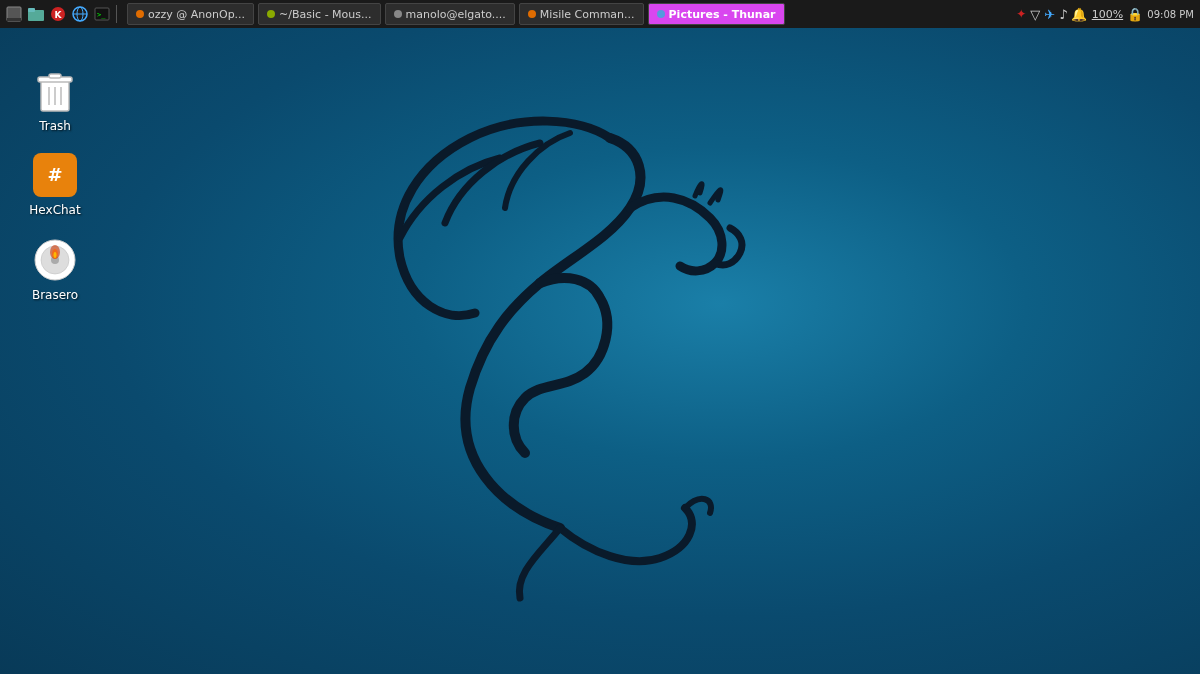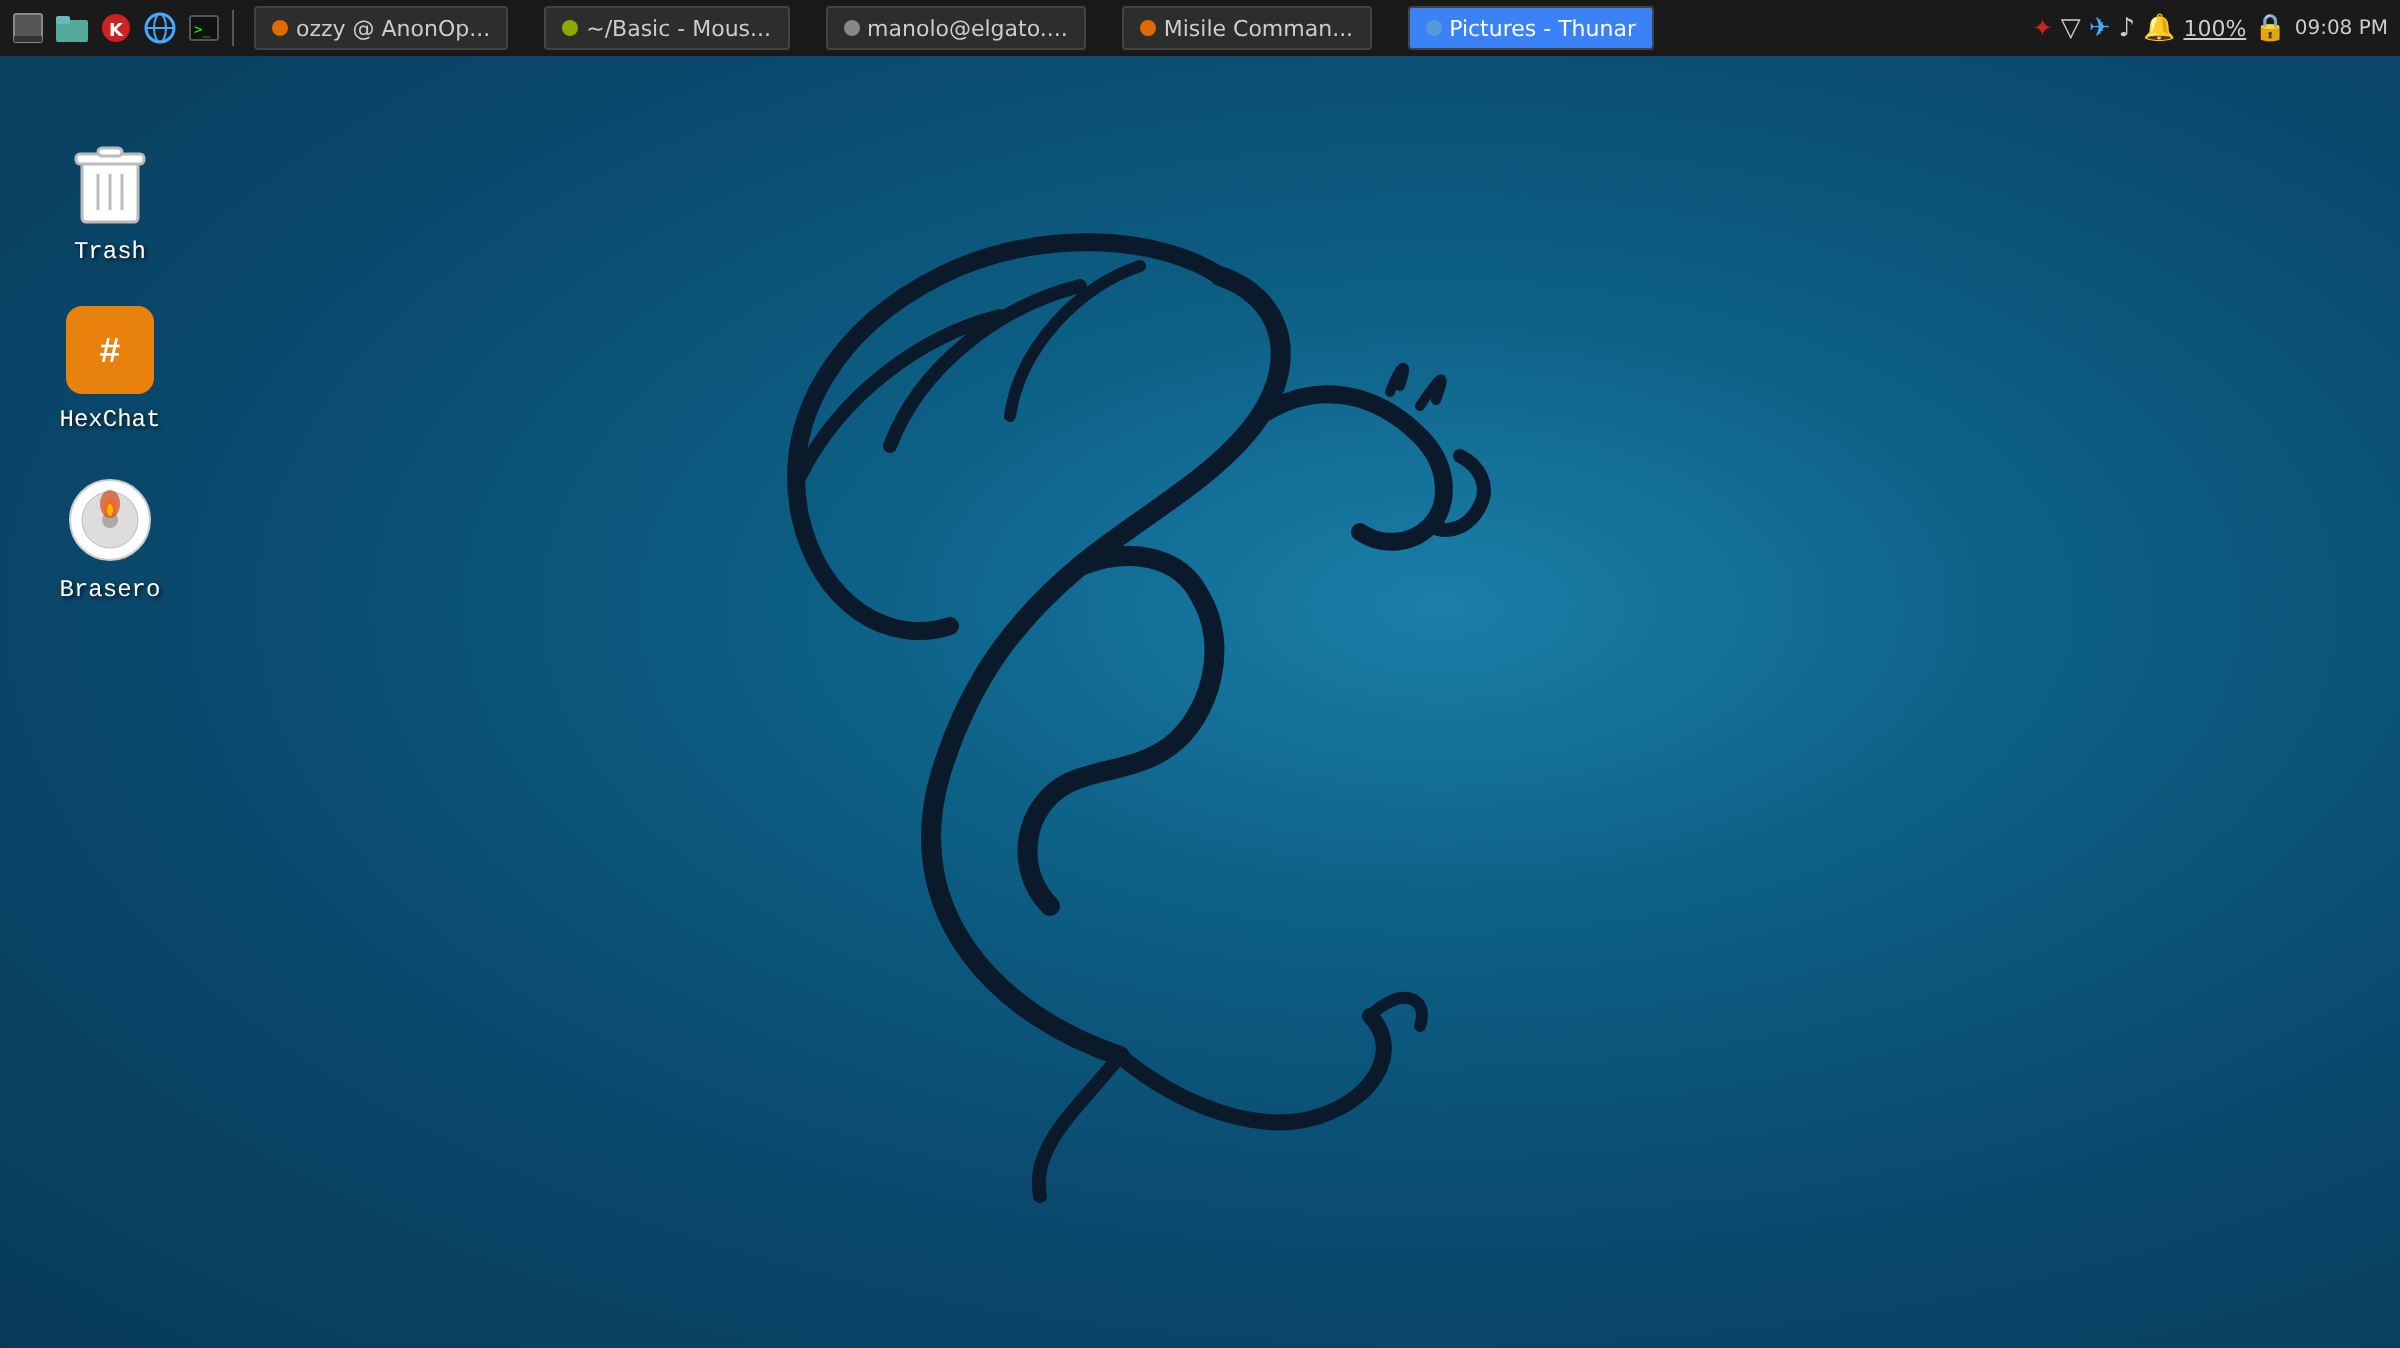--- a/index.html
+++ b/index.html
@@ -38,21 +38,21 @@
       display: flex;
       align-items: center;
       justify-content: center;
       cursor: pointer;
     }
 
     .taskbar-tabs {
       display: flex;
       align-items: flex-end;
       flex: 1;
-      gap: 18px;
+      gap: 4px;
       padding: 0 4px;
     }
 
     .taskbar-tab {
       height: 22px;
       padding: 0 8px;
       background: #2d2d2d;
       border: 1px solid #444;
       border-radius: 2px;
       display: flex;
@@ -60,22 +60,23 @@
       gap: 4px;
       cursor: pointer;
       font-size: 11px;
       color: #ccc;
       white-space: nowrap;
       max-width: 160px;
       overflow: hidden;
     }
 
     .taskbar-tab.active {
-      background: #3b82f6;
+      background: #d946ef;
       color: #fff;
+      font-weight: bold;
     }
 
     .tab-dot {
       width: 8px;
       height: 8px;
       border-radius: 50%;
       flex-shrink: 0;
     }
 
     .taskbar-right {
@@ -263,21 +264,21 @@
     <span class="sys-icon">🔔</span>
 
     <span style="font-size:11px;text-decoration:underline;">100%</span>
 
     <span class="sys-icon">🔒</span>
 
     <span style="font-size:10px;">09:08 PM</span>
   </div>
 </div>
 
-<div id="desktop" style="position:absolute;top:28px;left:0;width:1200px;height:580px;font-family:Liberation Mono, monospace;">
+<div id="desktop" style="position:absolute;top:28px;left:0;width:1200px;height:580px;">
 
   <div id="desktop-icons">
 
     <div class="desktop-icon">
       <div class="icon-image">
         <svg class="trash-icon-svg" viewBox="0 0 38 44" fill="none" xmlns="http://www.w3.org/2000/svg">
 
           <rect x="5" y="12" width="28" height="30" rx="2" fill="white" stroke="#bbb" stroke-width="1.5"></rect>
 
           <rect x="2" y="8" width="34" height="5" rx="2" fill="white" stroke="#bbb" stroke-width="1.5"></rect>

